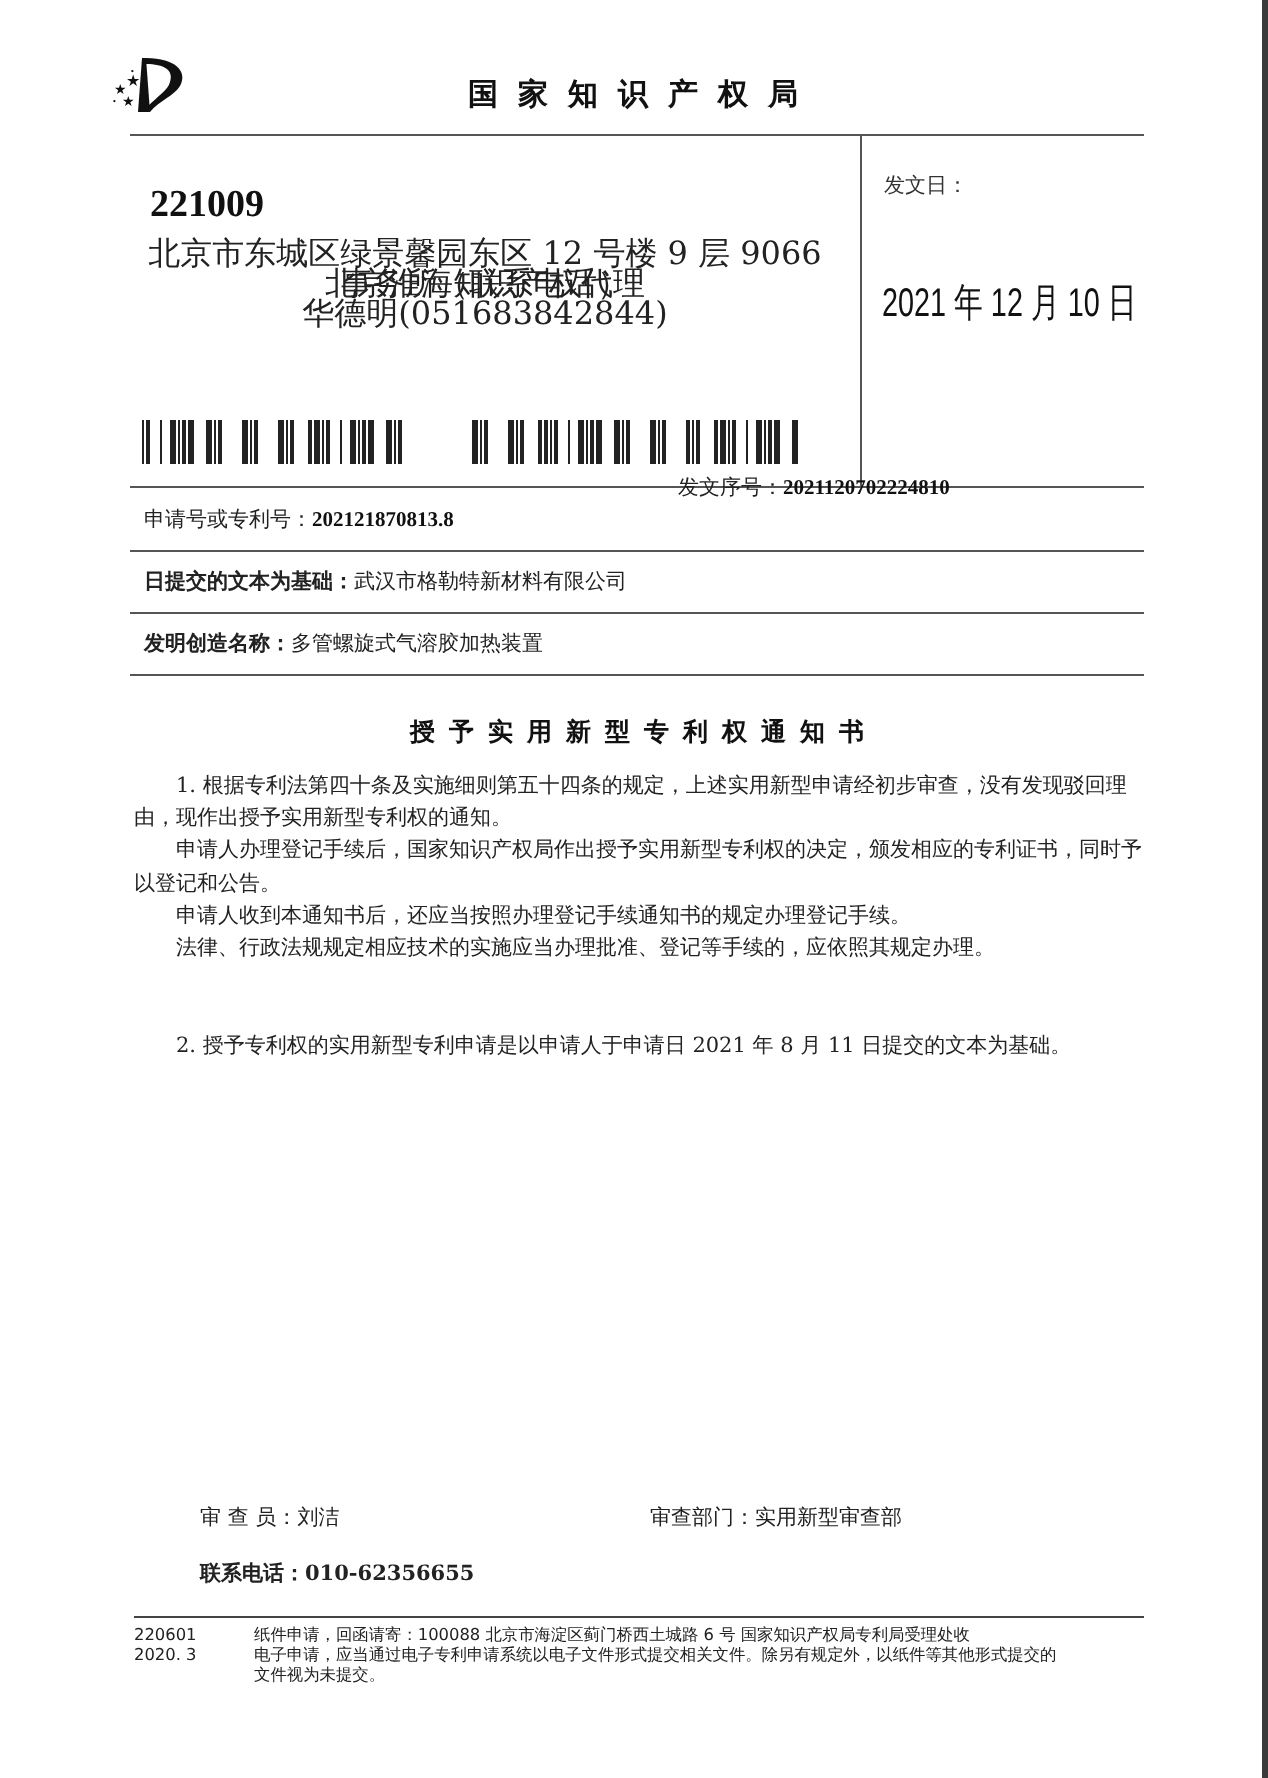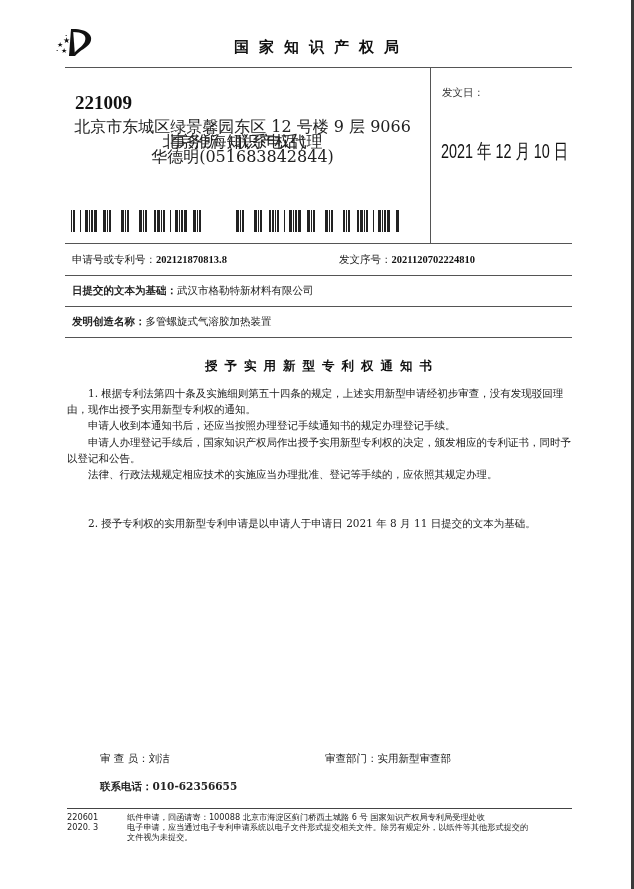--- a/index.html
+++ b/index.html
@@ -263,41 +263,41 @@
     <span style="width: 1px; background: rgb(255, 255, 255);"></span>
     <span style="width: 2px; background: rgb(255, 255, 255);"></span>
     <span style="width: 1px; background: rgb(255, 255, 255);"></span>
     <span style="width: 3px; background: rgb(34, 34, 34);"></span>
     <span style="width: 1px; background: rgb(255, 255, 255);"></span>
   </div>
 
 <div class="abs field" style="left:72px; top:253px;">
   <span>申请号或专利号：</span><b>202121870813.8</b>
 </div>
-<div class="abs field" style="left:339px; top:253px;">
+<div class="abs field" style="left:339px; top:237px;">
   <span>发文序号：</span><b>2021120702224810</b>
 </div>
 <div class="hline" style="left:65px; top:275px; width:507px;"></div>
 
 <div class="abs field" style="left:72px; top:284px;">
   <span style="font-weight:bold;">日提交的文本为基础：</span><span>武汉市格勒特新材料有限公司</span>
 </div>
 <div class="hline" style="left:65px; top:306px; width:507px;"></div>
 
 <div class="abs field" style="left:72px; top:315px;">
   <span style="font-weight:bold;">发明创造名称：</span><span>多管螺旋式气溶胶加热装置</span>
 </div>
 <div class="hline" style="left:65px; top:337px; width:507px;"></div>
 
 <div class="abs notice-title">授予实用新型专利权通知书</div>
 
 <div class="abs body-text" style="top:385px;">
   <p>1. 根据专利法第四十条及实施细则第五十四条的规定，上述实用新型申请经初步审查，没有发现驳回理由，现作出授予实用新型专利权的通知。</p>
+  <p>申请人办理登记手续后，国家知识产权局作出授予实用新型专利权的决定，颁发相应的专利证书，同时予以登记和公告。</p>
   <p>申请人收到本通知书后，还应当按照办理登记手续通知书的规定办理登记手续。</p>
-  <p>申请人办理登记手续后，国家知识产权局作出授予实用新型专利权的决定，颁发相应的专利证书，同时予以登记和公告。</p>
   <p>法律、行政法规规定相应技术的实施应当办理批准、登记等手续的，应依照其规定办理。</p>
 </div>
 <div class="abs body-text" style="top:515px;">
   <p>2. 授予专利权的实用新型专利申请是以申请人于申请日 2021 年 8 月 11 日提交的文本为基础。</p>
 </div>
 <div class="abs body-text" style="top:548px;">
 </div>
 
 <div class="abs field" style="left:100px; top:752px;">
   <span>审 查 员：</span><span>刘洁</span>

